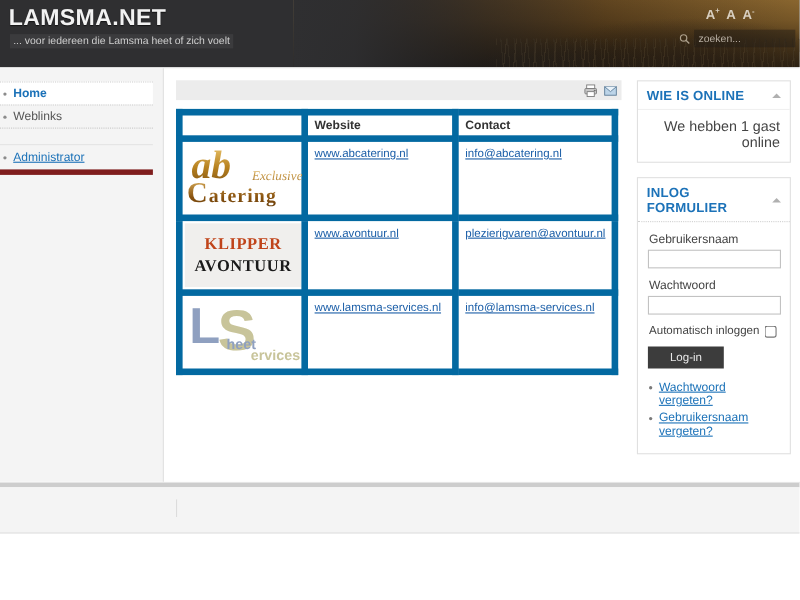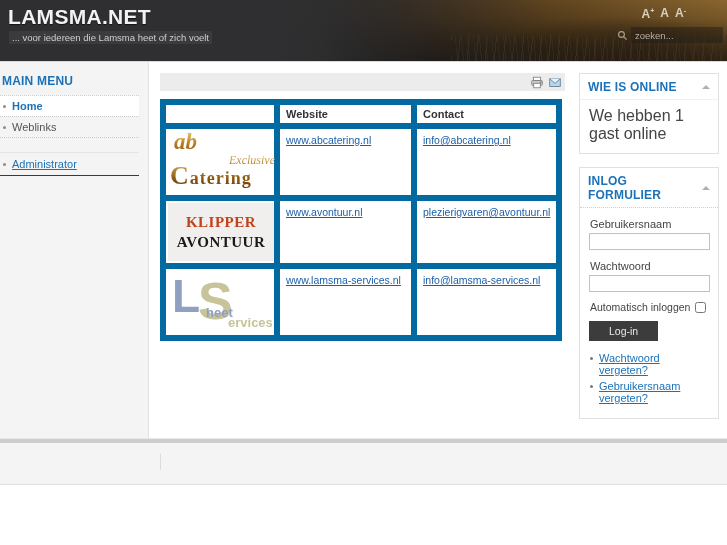--- a/index.html
+++ b/index.html
@@ -147,21 +147,21 @@
     border-radius: 50%;
   }
   .menu li.active {
     background: #ffffff;
   }
   .menu li.active a { color: #1c72b8; font-weight: bold; text-decoration: none; }
   .menu li a { color: #555; text-decoration: none; }
   .menu-plain { list-style: none; margin: 0; padding: 0; }
   .menu-plain li {
     border-top: 1px solid #e4e4e4;
-    border-bottom: 1px solid #7f1d1d;
+    border-bottom: 5px solid #7f1d1d;
     padding: 5px 0 5px 12px;
     position: relative;
     font-size: 11px;
   }
   .menu-plain li::before {
     content: "";
     position: absolute;
     left: 3px; top: 10px;
     width: 3px; height: 3px;
     background: #8b8b8b;
@@ -218,21 +218,21 @@
 
   
   .logo-abc {
     width: 110px; height: 62px;
     position: relative;
     font-family: "Liberation Serif", serif;
     overflow: hidden;
   }
   .logo-abc .ab {
     position: absolute; left: 6px; top: -2px;
-    font-size: 23px; font-weight: bold; font-style: italic;
+    font-size: 36px; font-weight: bold; font-style: italic;
     background: linear-gradient(to bottom, #f2cf7a, #b8821f 55%, #7a4c10);
     -webkit-background-clip: text; background-clip: text;
     color: transparent;
   }
   .logo-abc .excl {
     position: absolute; right: 3px; top: 22px;
     font-size: 12px; font-style: italic;
     background: linear-gradient(to bottom, #e8c273, #9c6514);
     -webkit-background-clip: text; background-clip: text;
     color: transparent;
@@ -315,21 +315,21 @@
   }
   .collapse-arrow {
     width: 0; height: 0;
     border-left: 4px solid transparent;
     border-right: 4px solid transparent;
     border-bottom: 4px solid #b0b0b0;
     cursor: pointer;
   }
   .box-body { padding: 7px 9px 10px 9px; border-top: 1px solid #f0f0f0; }
   .box-body.dotted { border-top: 1px dotted #cfcfcf; }
-  .online-text { font-size: 16px; color: #444; }
+  .online-text { font-size: 13px; color: #444; text-align: right; }
   .field-label { display: block; font-size: 11px; color: #444; margin: 3px 0 3px 1px; }
   .field-input {
     width: 121px; height: 17px;
     border: 1px solid #c2c2c2;
     background: #fff;
     font-size: 11px;
     font-family: "Liberation Sans", sans-serif;
     padding: 0 3px;
     margin-bottom: 7px;
     outline: none;
@@ -407,21 +407,20 @@
       <line x1="9.6" y1="9.6" x2="14" y2="14" stroke="#c9bda9" stroke-width="1.8"></line>
     </svg>
     <input class="search-input" type="text" placeholder="zoeken..." style="">
   </div>
 </div>
 
 <div class="page">
 
   <div class="sidebar-left">
     <div class="module">
-      <div class="module-title">MAIN MENU</div>
       <ul class="menu">
         <li class="active">
           <a href="#">Home</a>
         </li>
         <li>
           <a href="#">Weblinks</a>
         </li>
       </ul>
     </div>
 

